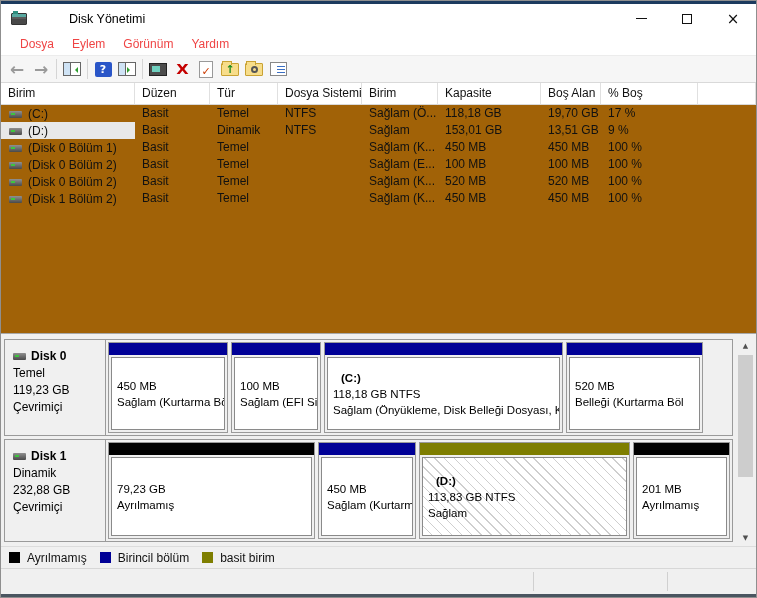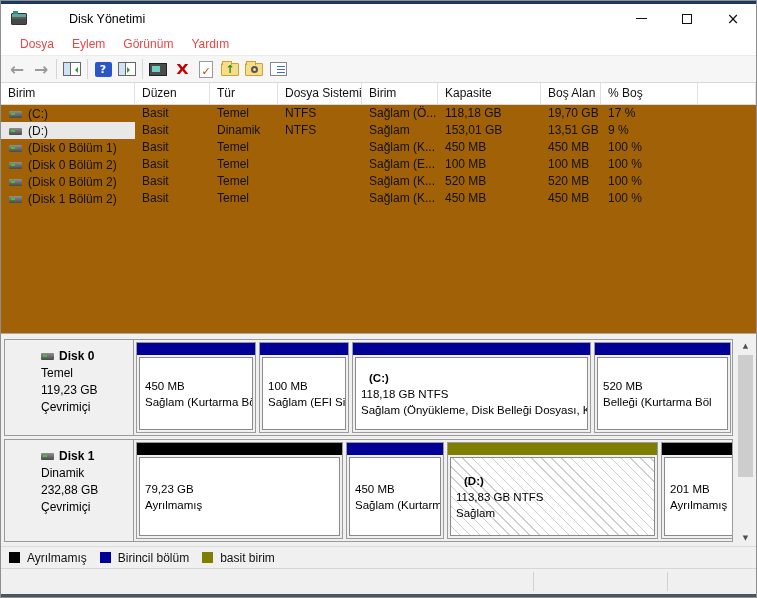--- a/index.html
+++ b/index.html
@@ -59,21 +59,21 @@
     border-right:1px solid #e0e0e0; border-bottom:1px solid #d9d9d9; overflow:hidden; white-space:nowrap; }
   .vc { height:17px; font-size:12px; color:#111; padding:1px 0 0 7px; overflow:hidden; white-space:nowrap; }
   .vc.first { display:flex; align-items:center; padding-left:8px; gap:6px; }
   .vc.sel { background:#e8e8e8; }
   .disk-ico { width:13px; height:7px; flex:none; border-radius:1px;
     background:linear-gradient(#909090, #4a4a4a); position:relative; }
   .disk-ico::after { content:""; position:absolute; left:2px; top:2px; width:4px; height:2px; background:#3ec43e; }
   
   .splitter { height:4px; flex:none; background:#f0f0f0; border-top:1px solid #a8a8a8; }
   .graphic { height:209px; flex:none; background:#f0f0f0; position:relative; padding:2px 0 0 3px; }
-  .diskrow { width:729px; border:1px solid #9a9a9a; background:#f0f0f0; display:flex;padding-left:28px; }
+  .diskrow { width:729px; border:1px solid #9a9a9a; background:#f0f0f0; display:flex; }
   .diskrow.d0 { height:97px; margin-bottom:3px; }
   .diskrow.d1 { height:103px; }
   .dinfo { width:101px; flex:none; border-right:1px solid #9a9a9a; padding:8px 0 0 8px; font-size:12px; line-height:17px; }
   .dinfo .dname { font-weight:bold; display:flex; align-items:center; gap:5px; }
   .parts { flex:1; display:flex; padding:2px 0 2px 2px; overflow:hidden; }
   .part { flex:none; margin-right:3px; border:1px solid #9a9a9a; background:#f0f0f0;
     display:flex; flex-direction:column; }
   .pbar { height:12px; flex:none; }
   .pbody { flex:1; margin:2px; border:1px solid #8a8a8a; background:#fff; padding:2px 0 2px 5px;
     display:flex; flex-direction:column; justify-content:center; overflow:hidden; }

